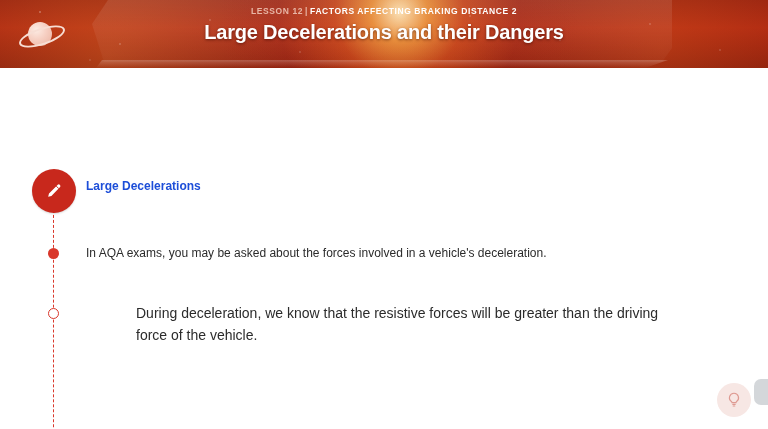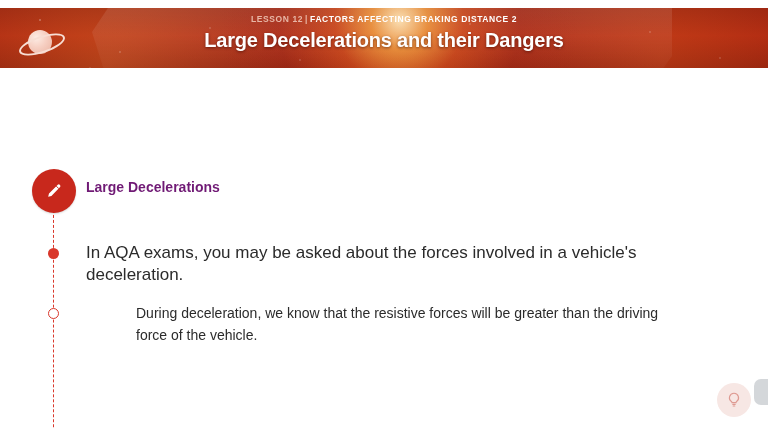--- a/index.html
+++ b/index.html
@@ -11,21 +11,21 @@
     width: 768px;
     height: 429px;
     overflow: hidden;
     font-family: "Liberation Sans", sans-serif;
     position: relative;
   }
 
   
   .header {
     position: absolute;
-    left: 0; top: 8px;
+    left: 0; top: 0;
     width: 768px;
     height: 69px;
     overflow: hidden;
     background:
       radial-gradient(circle at 52% 18%, rgba(255,230,180,0.95) 0%, rgba(255,170,60,0.75) 7%, rgba(230,90,25,0.55) 16%, rgba(170,35,15,0.2) 30%, rgba(120,20,10,0) 45%),
       radial-gradient(circle at 14% 80%, rgba(255,140,50,0.35) 0%, rgba(160,30,15,0.1) 35%, rgba(110,15,10,0) 60%),
       radial-gradient(circle at 86% 70%, rgba(255,120,40,0.30) 0%, rgba(150,25,15,0.1) 35%, rgba(100,15,10,0) 60%),
       linear-gradient(180deg, #8d1a0e 0%, #a6200f 40%, #7d1409 100%);
   }
   .header-stars {
@@ -148,30 +148,30 @@
     background: #c8281c;
     display: flex;
     align-items: center;
     justify-content: center;
     box-shadow: 0 1px 2px rgba(0,0,0,0.15);
   }
 
   .section-title {
     position: absolute;
     left: 86px; top: 111px;
-    font-size: 14px;
+    font-size: 12px;
     font-weight: bold;
-    color: #701a75;
+    color: #1d4ed8;
   }
 
   .para1 {
     position: absolute;
     left: 86px; top: 174px;
     width: 560px;
-    font-size: 17px;
+    font-size: 12px;
     line-height: 22px;
     color: #2b2b2b;
   }
   .para2 {
     position: absolute;
     left: 136px; top: 234px;
     width: 545px;
     font-size: 14px;
     line-height: 22px;
     color: #2b2b2b;

